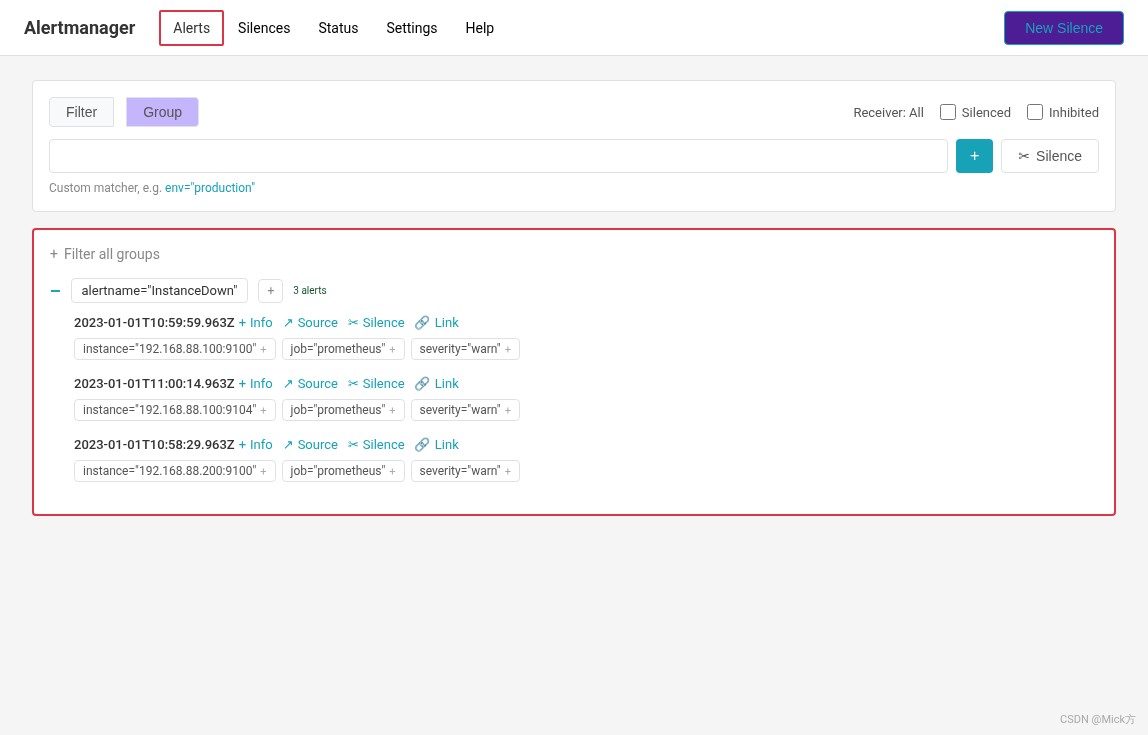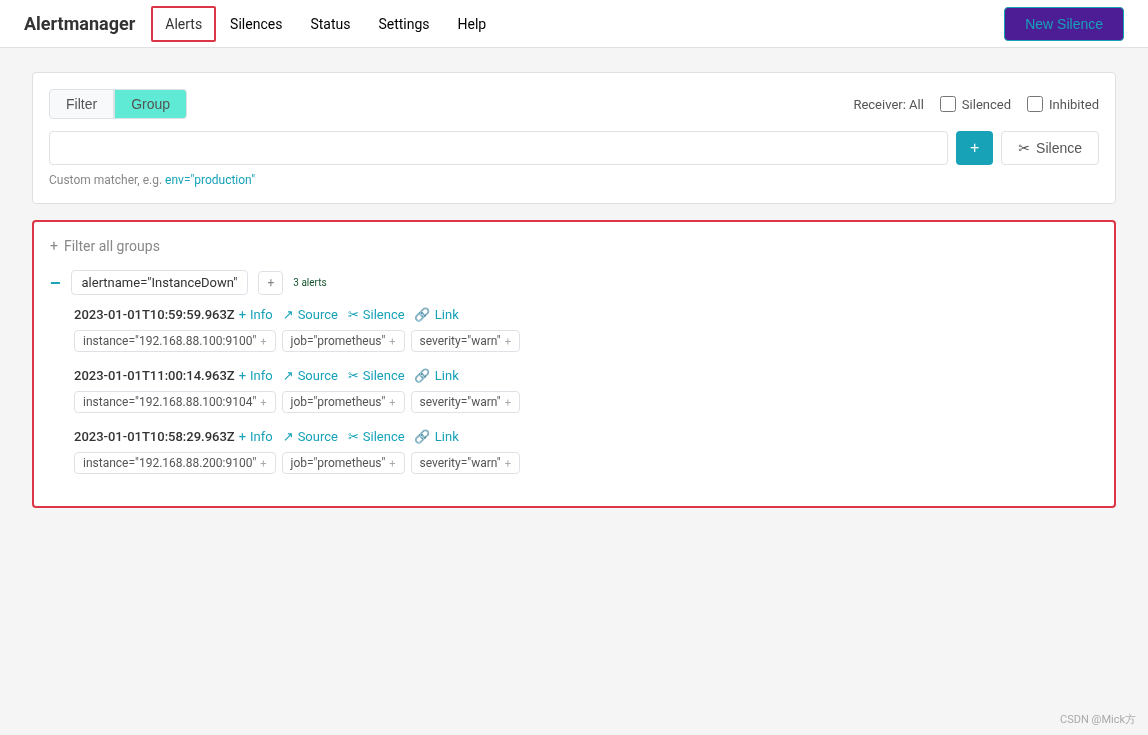--- a/index.html
+++ b/index.html
@@ -5,32 +5,33 @@
     * { box-sizing: border-box; margin: 0; padding: 0; }
     body { font-family: -apple-system, BlinkMacSystemFont, "Segoe UI", Roboto, sans-serif; background: #f5f5f5; color: #333; font-size: 14px; }
 
     
     .navbar {
       background: #fff;
       border-bottom: 1px solid #e0e0e0;
       display: flex;
       align-items: center;
       padding: 0 24px;
-      height: 48px;
+      height: 56px;
     }
     .navbar-brand {
       font-weight: bold;
       font-size: 18px;
       color: #333;
       margin-right: 16px;
     }
     .nav-links {
       display: flex;
       align-items: flex-start;
       flex: 1;
+      margin-left: 8px;
     }
     .nav-link {
       padding: 8px 12px;
       color: #000000;
       cursor: pointer;
       border: 2px solid transparent;
       border-radius: 2px;
       font-size: 14px;
       text-decoration: none;
     }
@@ -63,26 +64,26 @@
       margin-bottom: 16px;
     }
     .filter-tabs {
       display: flex;
       align-items: center;
       justify-content: space-between;
       margin-bottom: 12px;
     }
     .tab-group {
       display: flex;
-      gap: 0;
+      gap: 12px;
     }
     .tab-btn {
       padding: 6px 16px;
       border: 1px solid #dee2e6;
-      background: #5eead4;
+      background: #c4b5fd;
       cursor: pointer;
       font-size: 14px;
       color: #555;
     }
     .tab-btn:first-child { border-radius: 4px 0 0 4px; }
     .tab-btn:last-child { border-radius: 0 4px 4px 0; }
     .tab-btn.active { background: #f8f9fa; border-color: #dee2e6; }
 
     .filter-options {
       display: flex;

